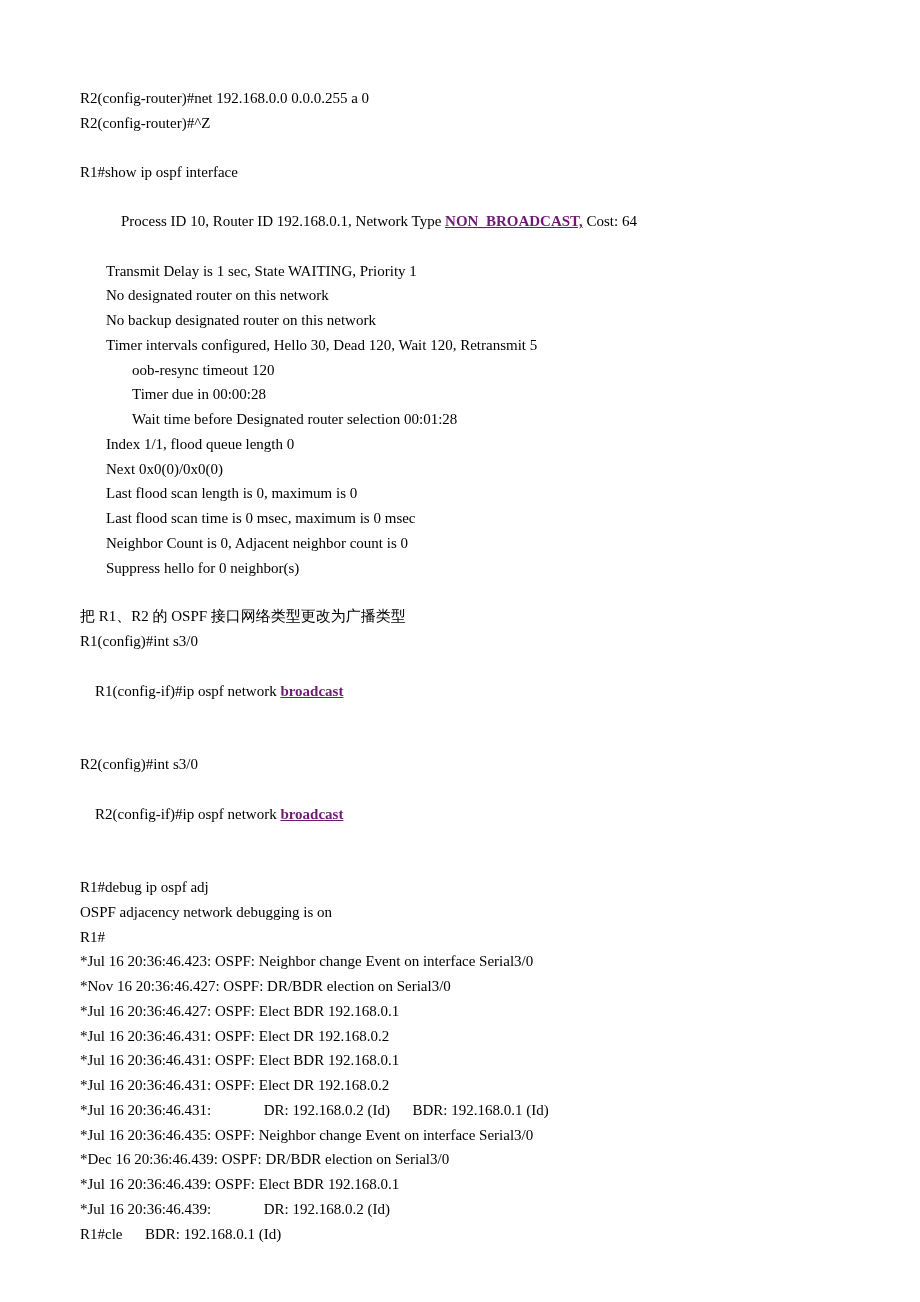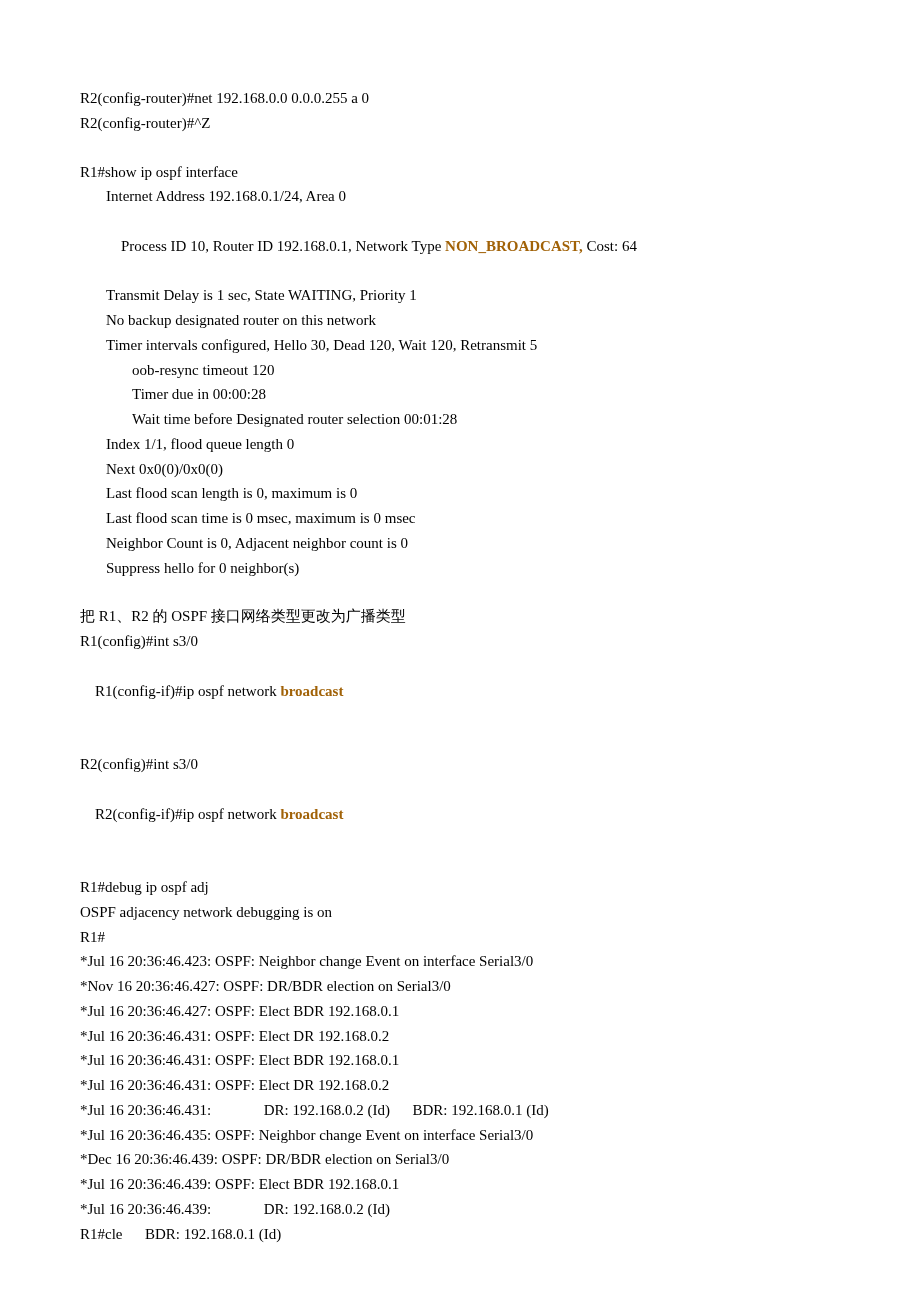--- a/index.html
+++ b/index.html
@@ -12,38 +12,38 @@
     color: #000;
     line-height: 1.65;
   }
   .page {
     padding: 86px 80px 80px 80px;
   }
   .line { white-space: pre-wrap; }
   .ind1 { padding-left: 26px; }
   .ind2 { padding-left: 52px; }
   .spacer { height: 24px; }
-  .red { color: #a16207; font-weight: bold; }
+  .red { color: #701a75; font-weight: bold; text-decoration: underline; }
 </style>
 </head>
 <body>
 
 <div class="page">
 
   <div class="line">R2(config-router)#net 192.168.0.0 0.0.0.255 a 0</div>
   <div class="line">R2(config-router)#^Z</div>
 
   <div class="spacer"></div>
 
   <div class="line">R1#show ip ospf interface</div>
-  <div class="line ind1">Internet Address 192.168.0.1/24, Area 0</div>
   <div class="line ind1">
     <span>Process ID 10, Router ID 192.168.0.1, Network Type </span><span class="red">NON_BROADCAST,</span><span> Cost: 64</span>
   </div>
   <div class="line ind1">Transmit Delay is 1 sec, State WAITING, Priority 1</div>
+  <div class="line ind1">No designated router on this network</div>
   <div class="line ind1">No backup designated router on this network</div>
   <div class="line ind1">Timer intervals configured, Hello 30, Dead 120, Wait 120, Retransmit 5</div>
   <div class="line ind2">oob-resync timeout 120</div>
   <div class="line ind2">Timer due in 00:00:28</div>
   <div class="line ind2">Wait time before Designated router selection 00:01:28</div>
   <div class="line ind1">Index 1/1, flood queue length 0</div>
   <div class="line ind1">Next 0x0(0)/0x0(0)</div>
   <div class="line ind1">Last flood scan length is 0, maximum is 0</div>
   <div class="line ind1">Last flood scan time is 0 msec, maximum is 0 msec</div>
   <div class="line ind1">Neighbor Count is 0, Adjacent neighbor count is 0</div>

